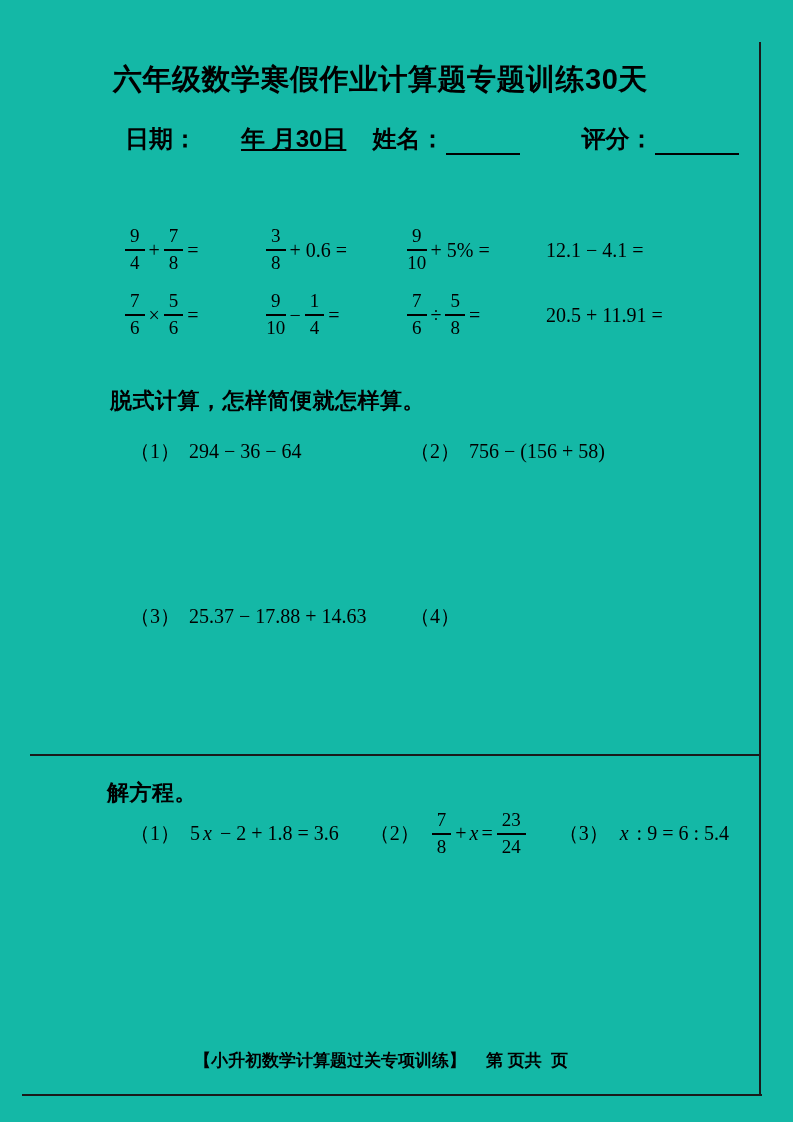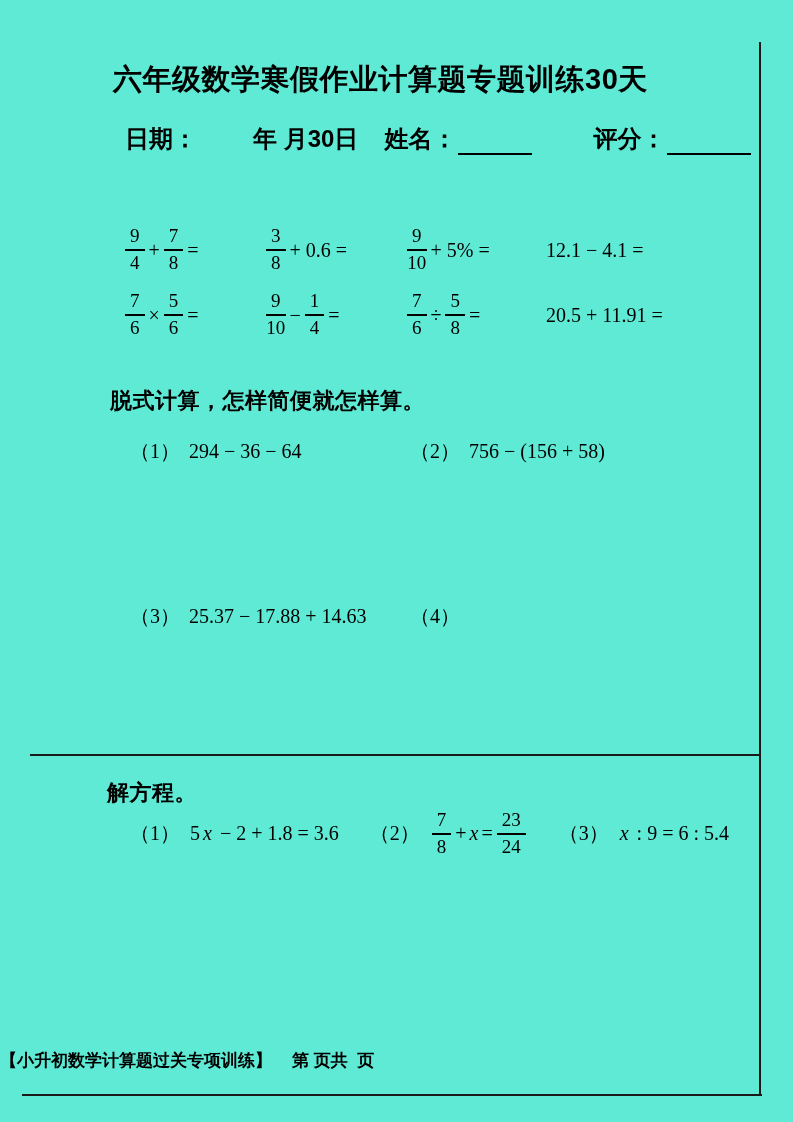--- a/index.html
+++ b/index.html
@@ -1,36 +1,36 @@
 <!DOCTYPE html>
 <html><head>
 <meta charset="utf-8">
 <style>
   html,body { margin:0; padding:0; background:#ffffff; }
   .page {
-    position:relative; width:793px; height:1122px; background:#5eead4;
+    position:relative; width:793px; height:1122px; background:#14b8a6;
     color:#000; overflow:hidden;
     font-family:"Liberation Sans", sans-serif;
   }
   
   .right-border  { position:absolute; left:759px; top:42px;  width:2px;  height:1054px; background:#1a1a1a; }
   .bottom-border { position:absolute; left:22px;  top:1094px; width:740px; height:2px;  background:#1a1a1a; }
   .divider       { position:absolute; left:30px;  top:754px;  width:731px; height:2px;  background:#1a1a1a; }
 
   .title {
     position:absolute; top:60px; left:0; width:761px; margin:0;
     text-align:center; font-size:29px; font-weight:bold; letter-spacing:0.5px;
   }
 
   .meta {
     position:absolute; top:129px; left:125px; height:26px;
     display:flex; align-items:flex-end;
     font-size:24px; font-weight:bold; white-space:pre;
   }
-  .meta .m-value { margin-left:56px; }
+  .meta .m-value { margin-left:44px;text-decoration:underline; }
   .meta .name    { margin-left:26px; }
   .meta .score   { margin-left:59px; }
   .blank { display:inline-block; height:16px; border-bottom:2px solid #000; margin:0 2px; }
   .blank-name  { width:74px; }
   .blank-score { width:84px; }
 
   .sec-h { position:absolute; margin:0; font-size:22px; font-weight:bold; letter-spacing:0.5px; }
   .sec1-h { top:183px; left:110px; }
   .sec2-h { top:386px; left:110px; }
   .sec3-h { top:778px; left:107px; }
@@ -59,21 +59,21 @@
   }
   .off-item { display:flex; align-items:center; font-family:"Liberation Serif", serif; font-size:20px; }
   .pno { font-family:"Liberation Serif", serif; font-size:20px; margin-right:9px; white-space:pre; }
   .pexpr { white-space:pre; }
 
   .eq-row { position:absolute; top:810px; left:130px; display:flex; align-items:center; gap:30px; }
   .eq-item { display:flex; align-items:center; }
 
   .footer {
     position:absolute; top:1049px; left:0; width:762px;
-    text-align:left; font-size:17px; font-weight:bold;
+    text-align:center; font-size:17px; font-weight:bold;
   }
   .footer .pageinfo { margin-left:20px; white-space:pre; }
 </style>
 </head>
 <body>
 
 <div class="page">
 
   <div class="right-border"></div>
 

